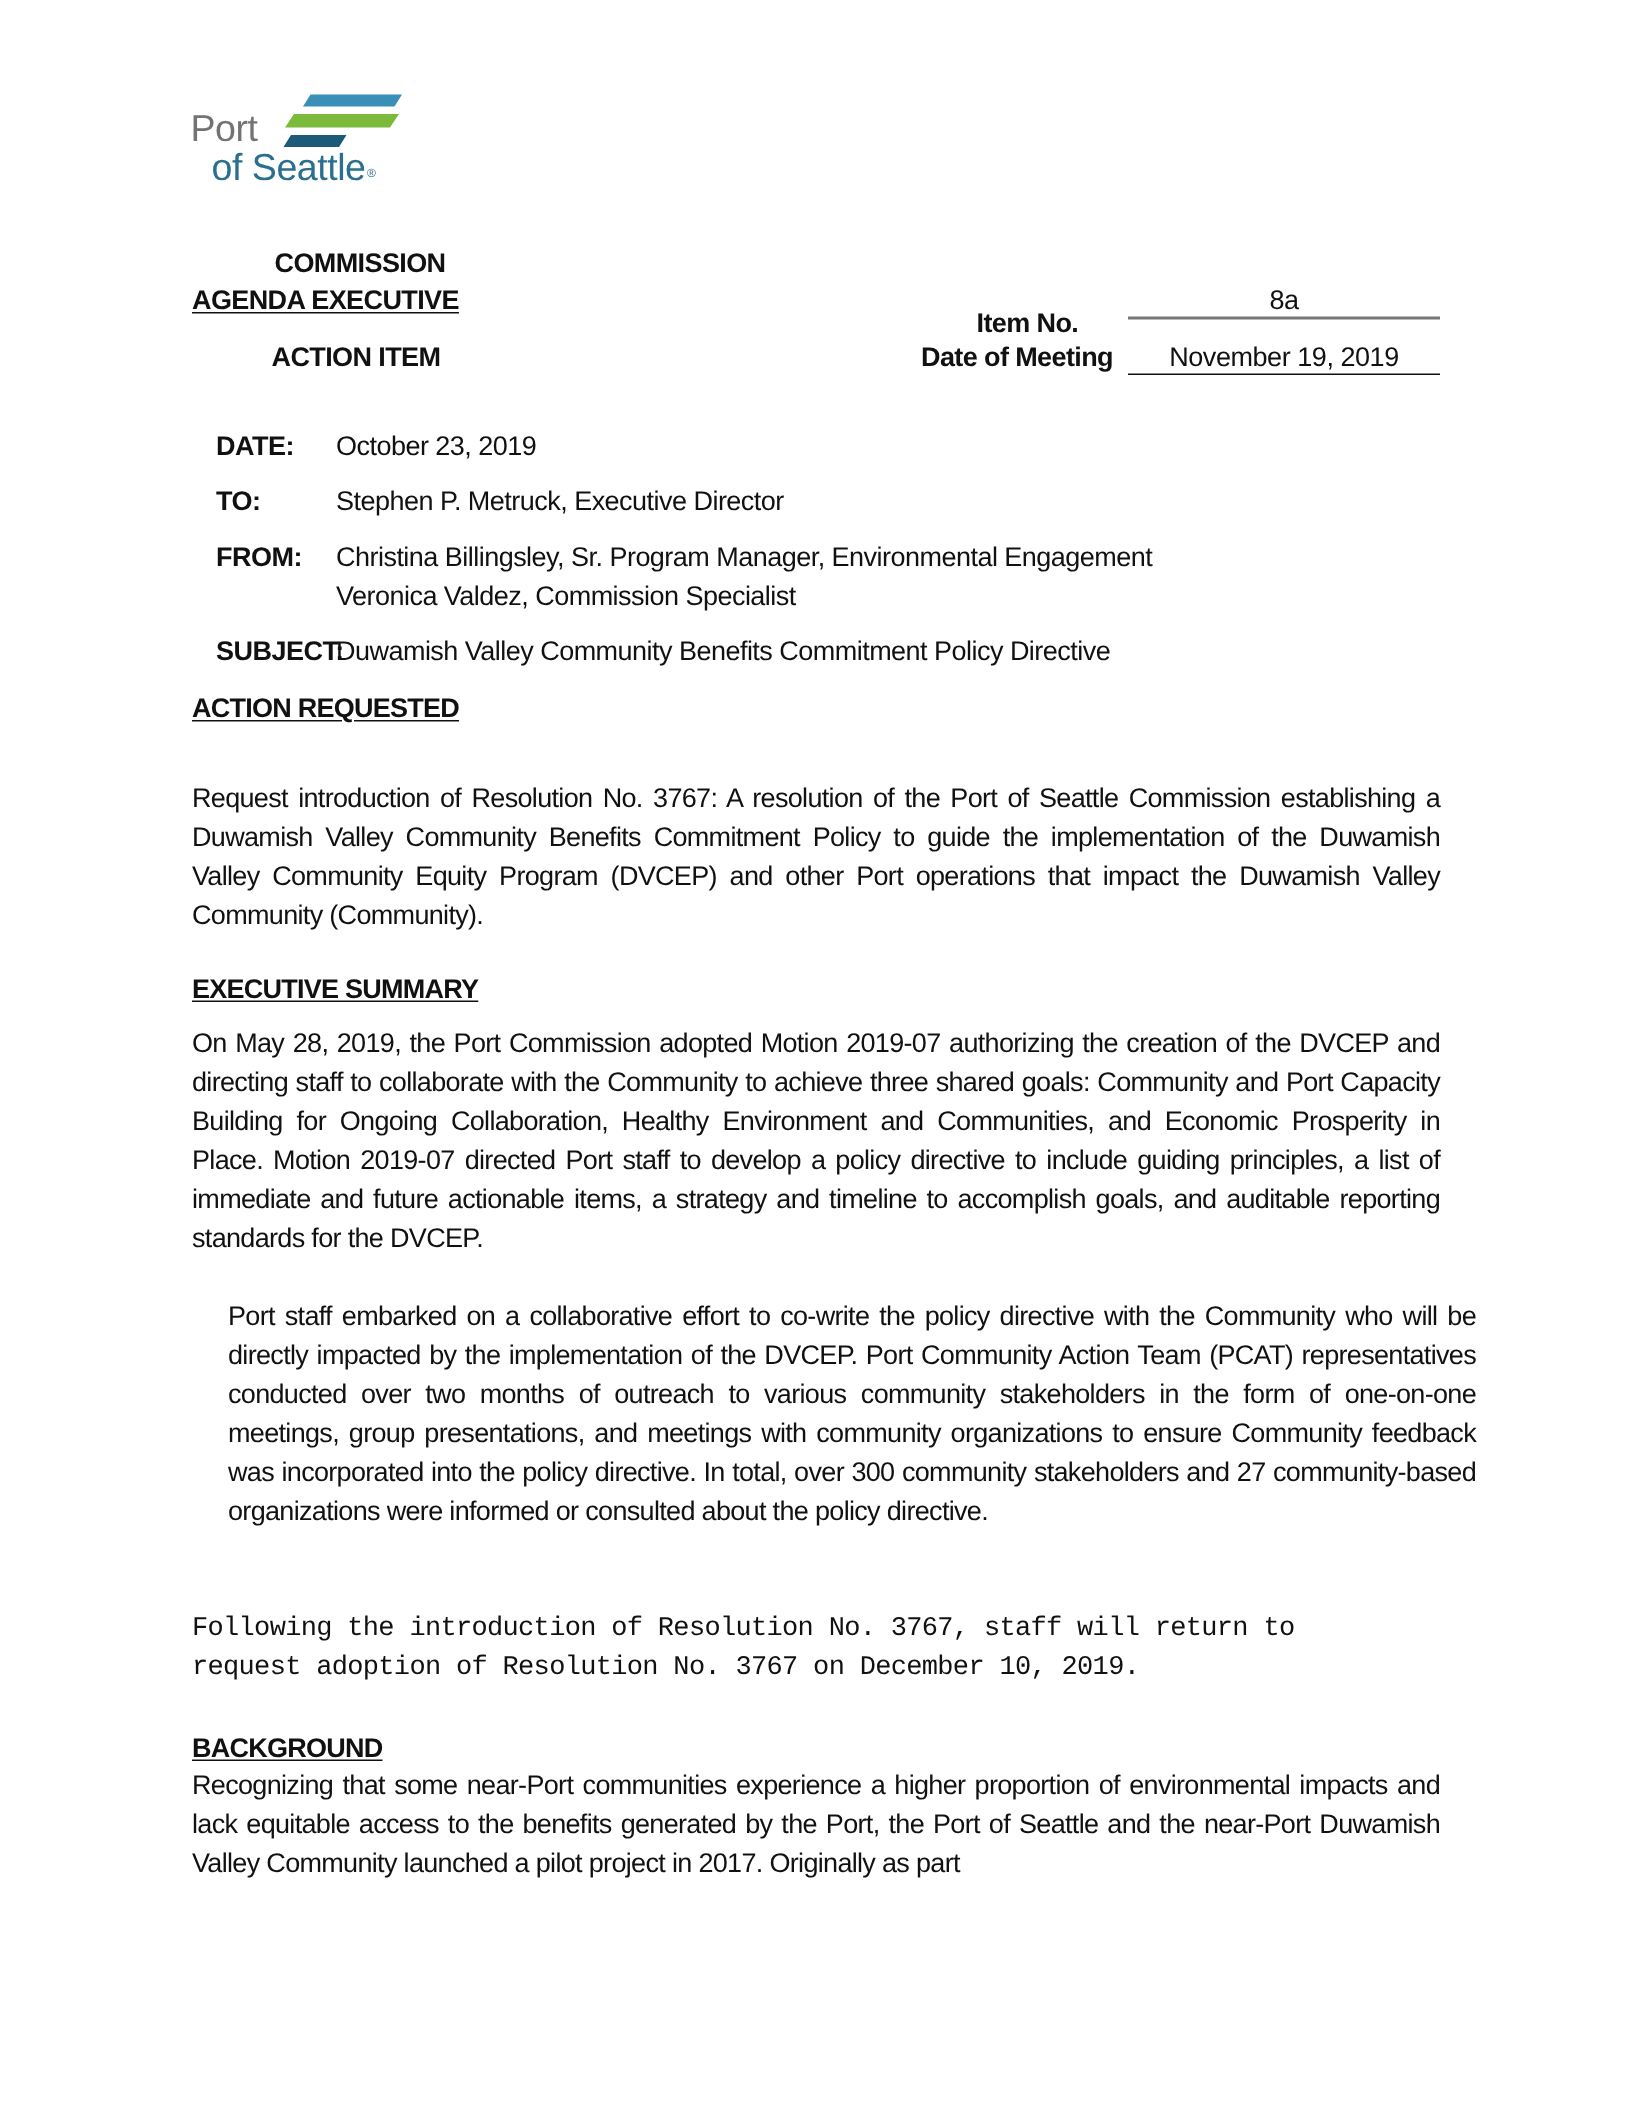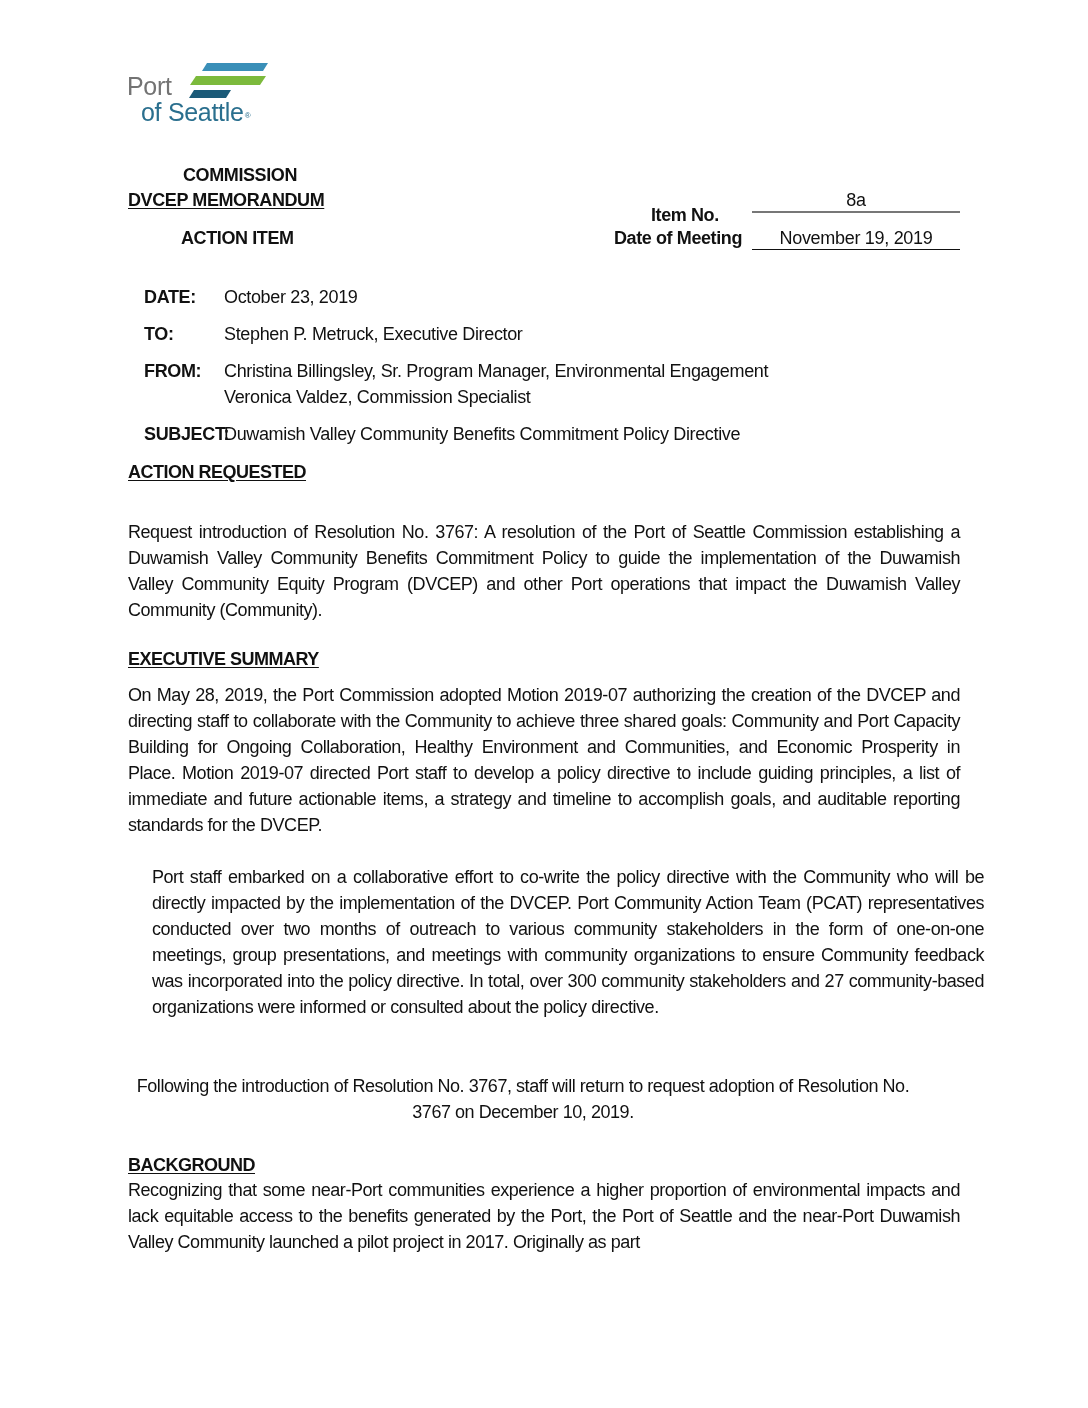--- a/index.html
+++ b/index.html
@@ -41,21 +41,21 @@
 
     
     .sec-title {
       position: absolute; left: 128px; font-weight: bold; font-size: 18px; line-height: 1;
       text-decoration: underline; text-underline-offset: 2px; letter-spacing: -0.5px;
     }
     .para {
       position: absolute; left: 128px; width: 832px; font-size: 18px; line-height: 26px;
       text-align: justify; letter-spacing: -0.45px; margin: 0;
     }
-    .para.ragged { text-align: center; }
+    .para.ragged { text-align: left; font-family: Liberation Mono, monospace; }
 
     .s-action { top: 463px; }
     .p-action { top: 519px; }
     .s-exec { top: 650px; }
     .p-exec1 { top: 682px; }
     .p-exec2 { top: 864px; margin-left: 24px; }
     .p-exec3 { top: 1073px; }
     .s-bg { top: 1156px; }
     .p-bg { top: 1177px; }
   </style>
@@ -68,21 +68,21 @@
     <svg width="82" height="40" viewBox="0 0 82 40">
       <polygon points="20,1 81,1 76,9 15,9" fill="#3a8fb8"></polygon>
       <polygon points="9,14 79,14 73,23 3,23" fill="#7cba3c"></polygon>
       <polygon points="7,28 44,28 39,36 2,36" fill="#1b5a78"></polygon>
     </svg>
     <div class="logo-port">Port</div>
     <div class="logo-seattle"><span>of Seattle</span><sup>®</sup></div>
   </div>
 
   <div class="hdr hdr-commission">COMMISSION</div>
-  <div class="hdr hdr-agenda">DVCEP MEMORANDUM</div>
+  <div class="hdr hdr-agenda">AGENDA EXECUTIVE</div>
   <div class="hdr hdr-action">ACTION ITEM</div>
   <div class="hdr hdr-item-lbl">Item No.</div>
   <div class="hdr-val hdr-item-val">8a</div>
   <div class="hdr hdr-date-lbl">Date of Meeting</div>
   <div class="hdr-val hdr-date-val">November 19, 2019</div>
 
   <div class="field-row f-date">
     <span class="lbl">DATE:</span>
     <span class="val">October 23, 2019</span>
   </div>

